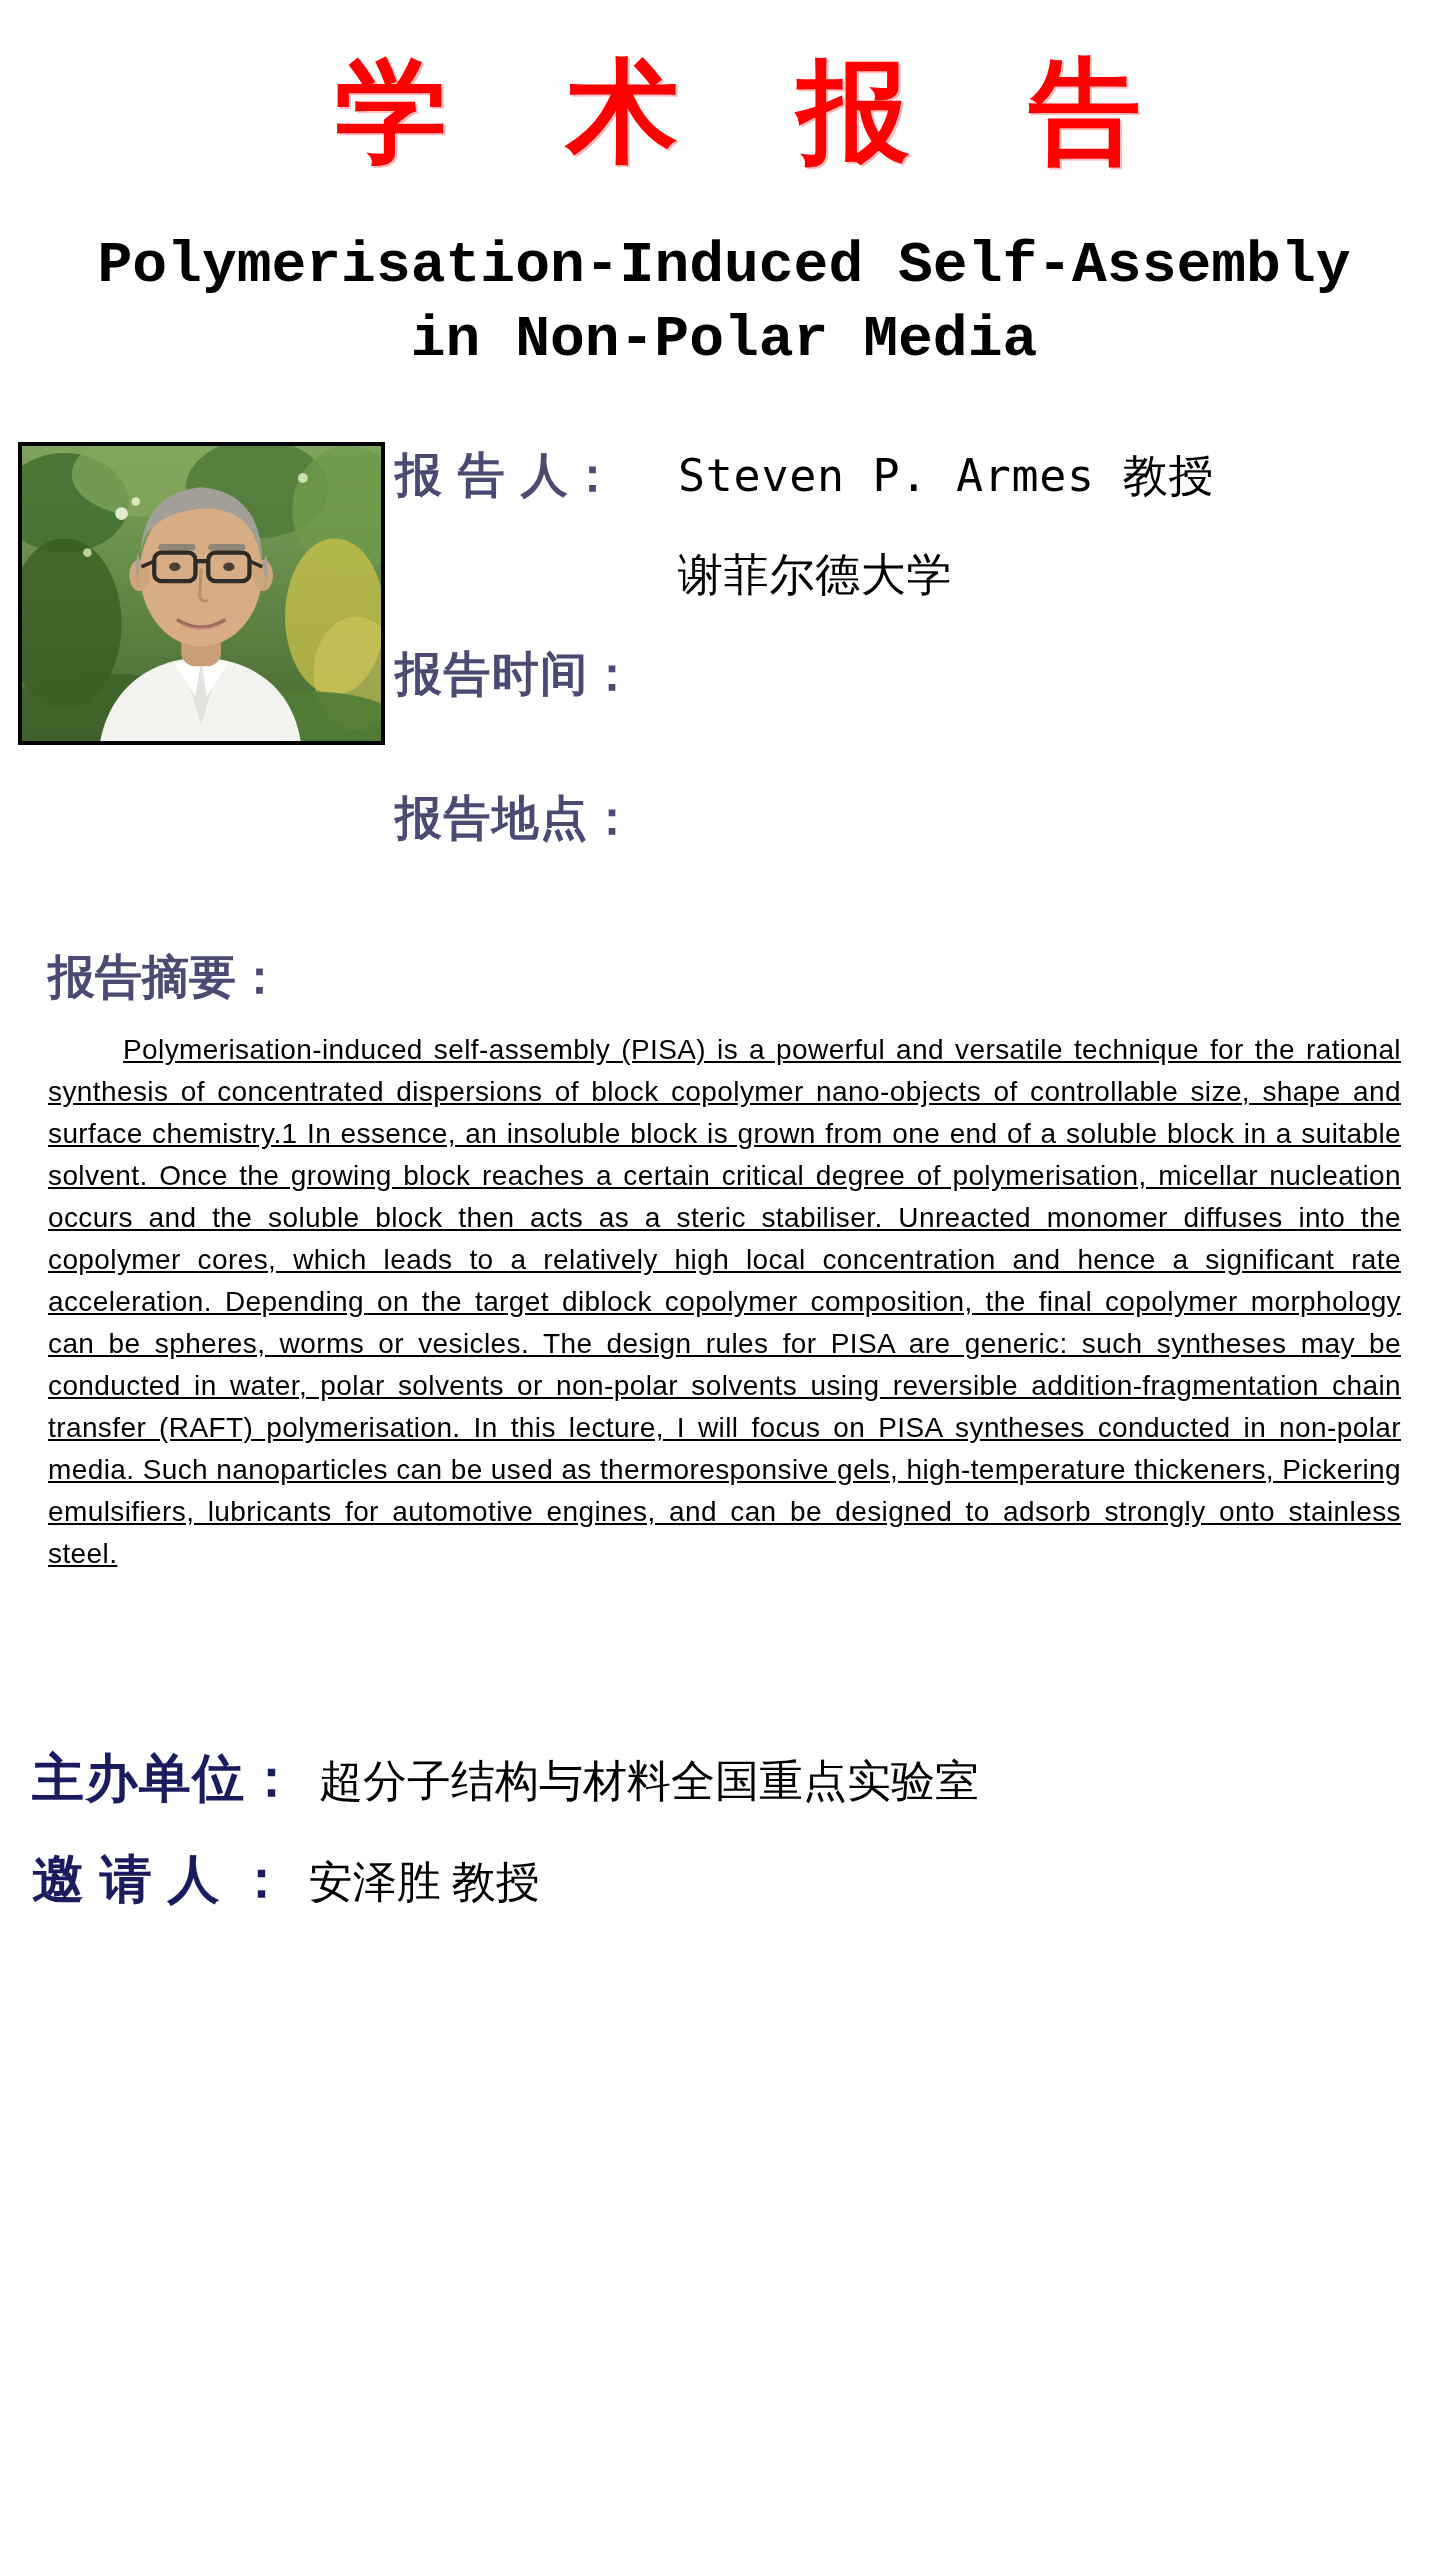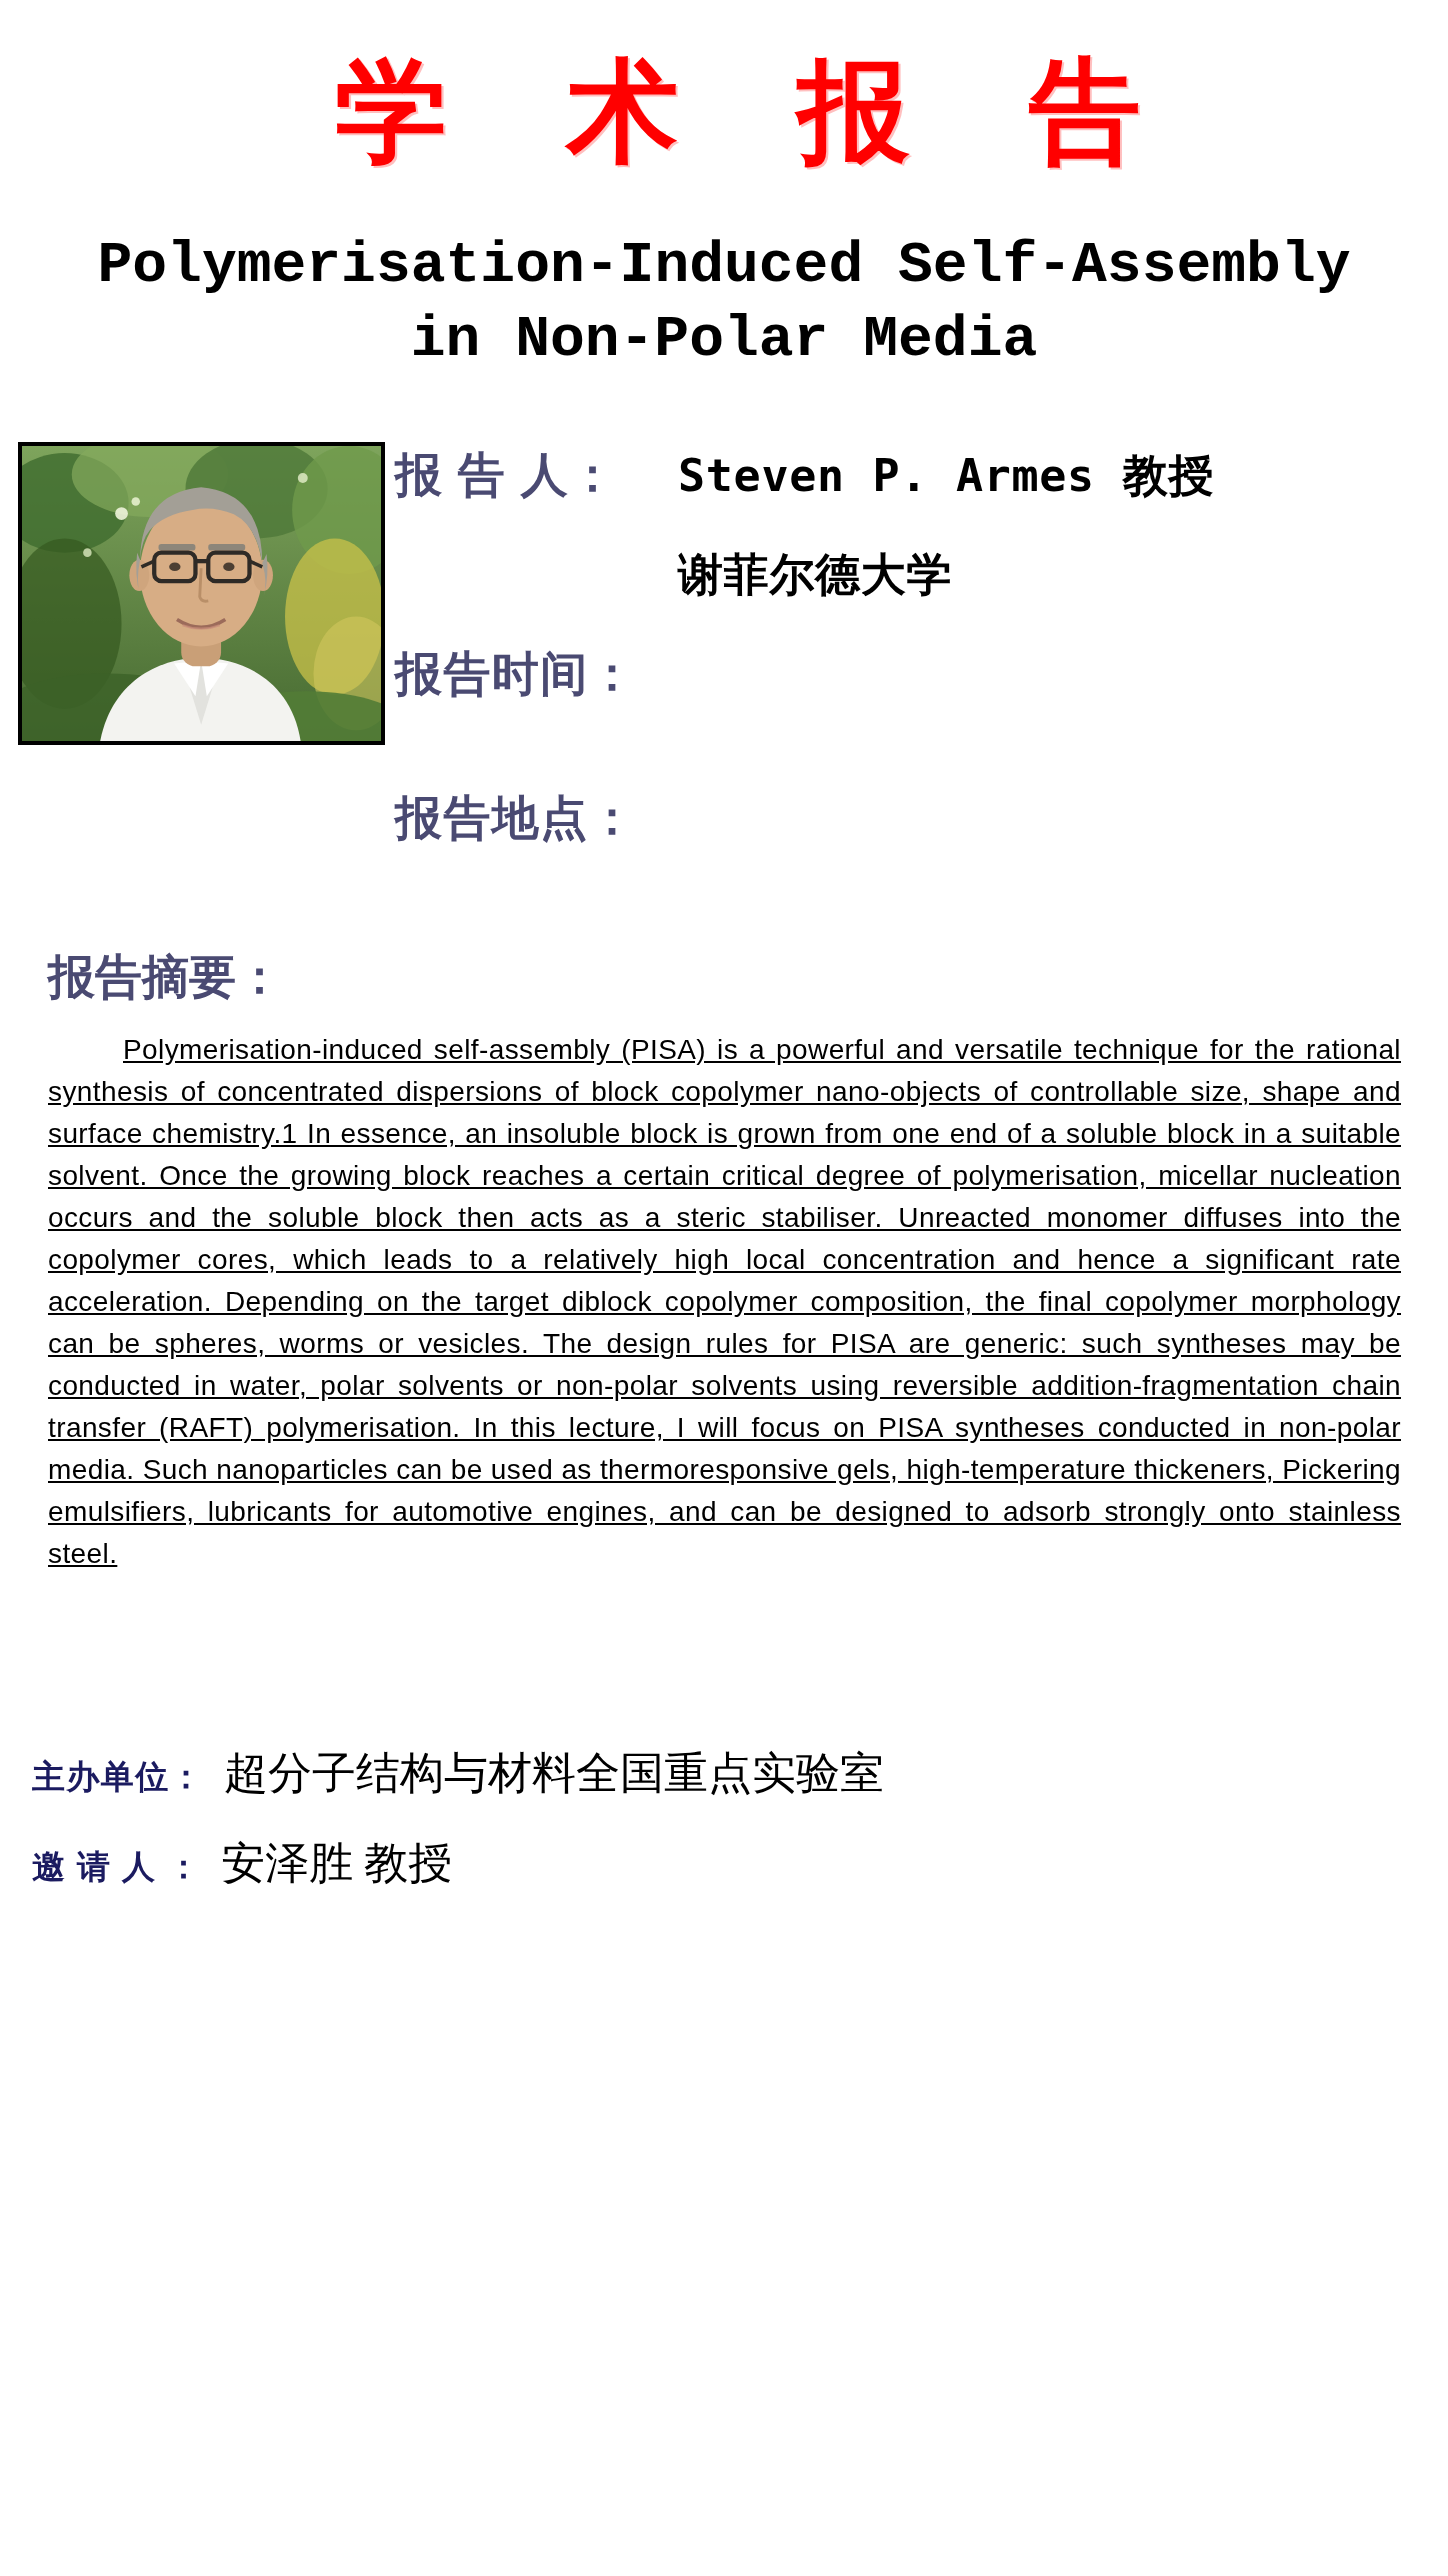--- a/index.html
+++ b/index.html
@@ -33,42 +33,42 @@
   .info-col{flex:1;margin-left:10px;padding-top:1.4px;}
   .info-row{display:flex;align-items:baseline;}
   .info-row + .info-row{margin-top:38px;}
   .info-row.gap-lg{margin-top:81px;}
   .info-label{
     flex:none;width:283px;color:#4a4a72;font-weight:bold;
     font-size:47px;white-space:pre;letter-spacing:1.4px;
     font-family:"Liberation Sans", sans-serif;
   }
   .info-value{
-    color:#000;font-weight:bold;font-size:45px;white-space:pre;
+    color:#000;font-weight:normal;font-size:45px;white-space:pre;
     font-family:"DejaVu Sans Mono", monospace;letter-spacing:0.7px;
   }
 
   
   .abstract-heading{
     margin:96px 0 0 48px;color:#4a4a72;font-weight:bold;font-size:47px;
     font-family:Liberation Sans, sans-serif;
   }
   .abstract-body{
     margin:20px 47px 0 48px;font-size:28px;line-height:1.50;
     text-align:justify;text-indent:75px;letter-spacing:0.4px;
     font-family:"Liberation Sans", sans-serif;color:#000;text-decoration:underline;
   }
 
   
   .footer{margin:169px 0 0 32px;}
   .footer-row{display:flex;align-items:baseline;}
   .footer-row + .footer-row{margin-top:31px;}
   .footer-label{
-    flex:none;color:#1b1b60;font-weight:bold;font-size:33px;white-space:pre;
-    font-family:Liberation Sans, sans-serif;letter-spacing:1.4px;
+    flex:none;color:#1b1b60;font-weight:bold;font-size:52px;white-space:pre;
+    font-family:Liberation Serif, serif;letter-spacing:1.4px;
   }
   .footer-value{
     margin-left:20px;color:#000;font-size:44px;white-space:pre;
     font-family:"Liberation Serif", serif;
   }
 </style>
 </head>
 <body>
 
 <div class="page">

